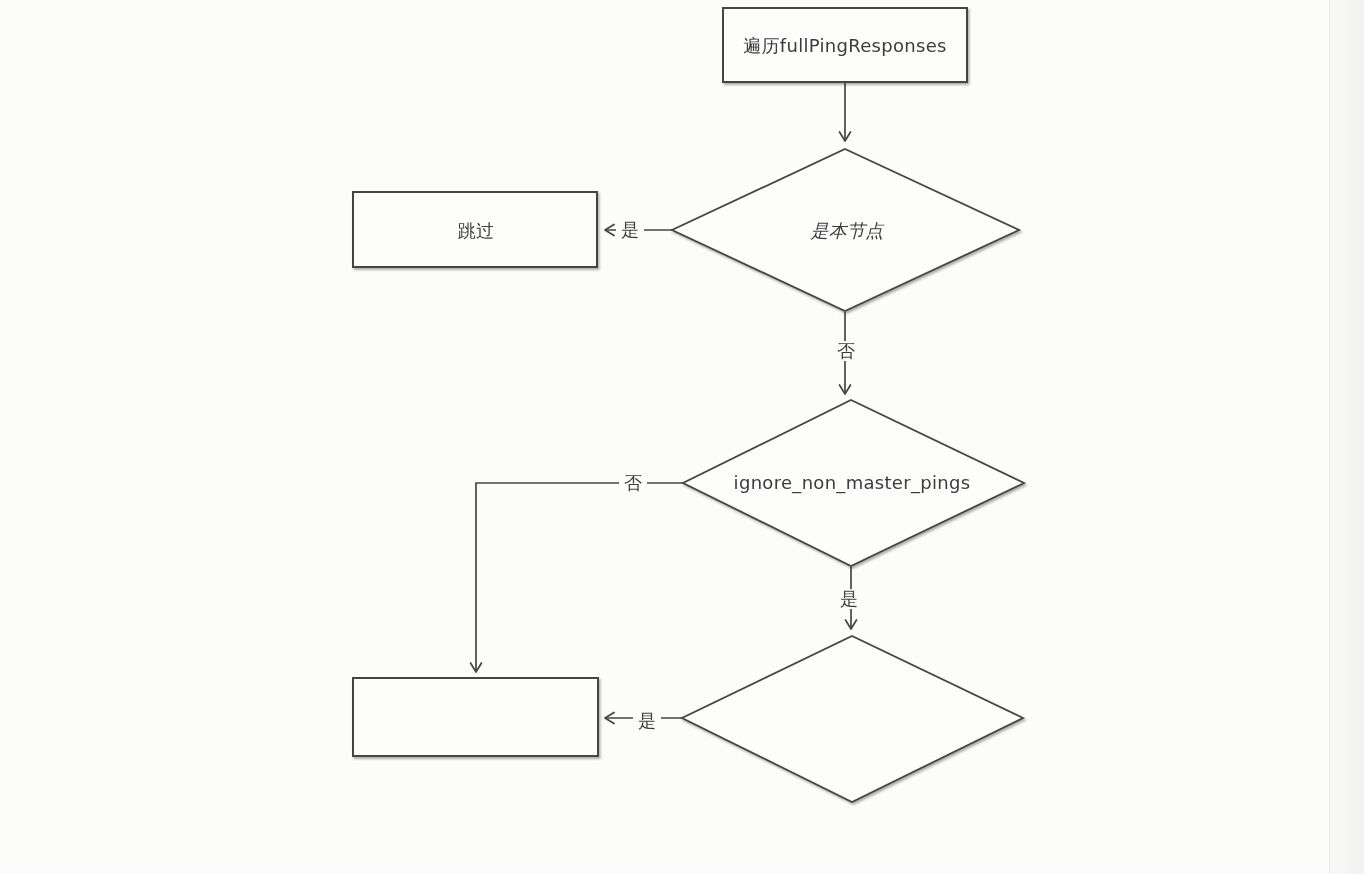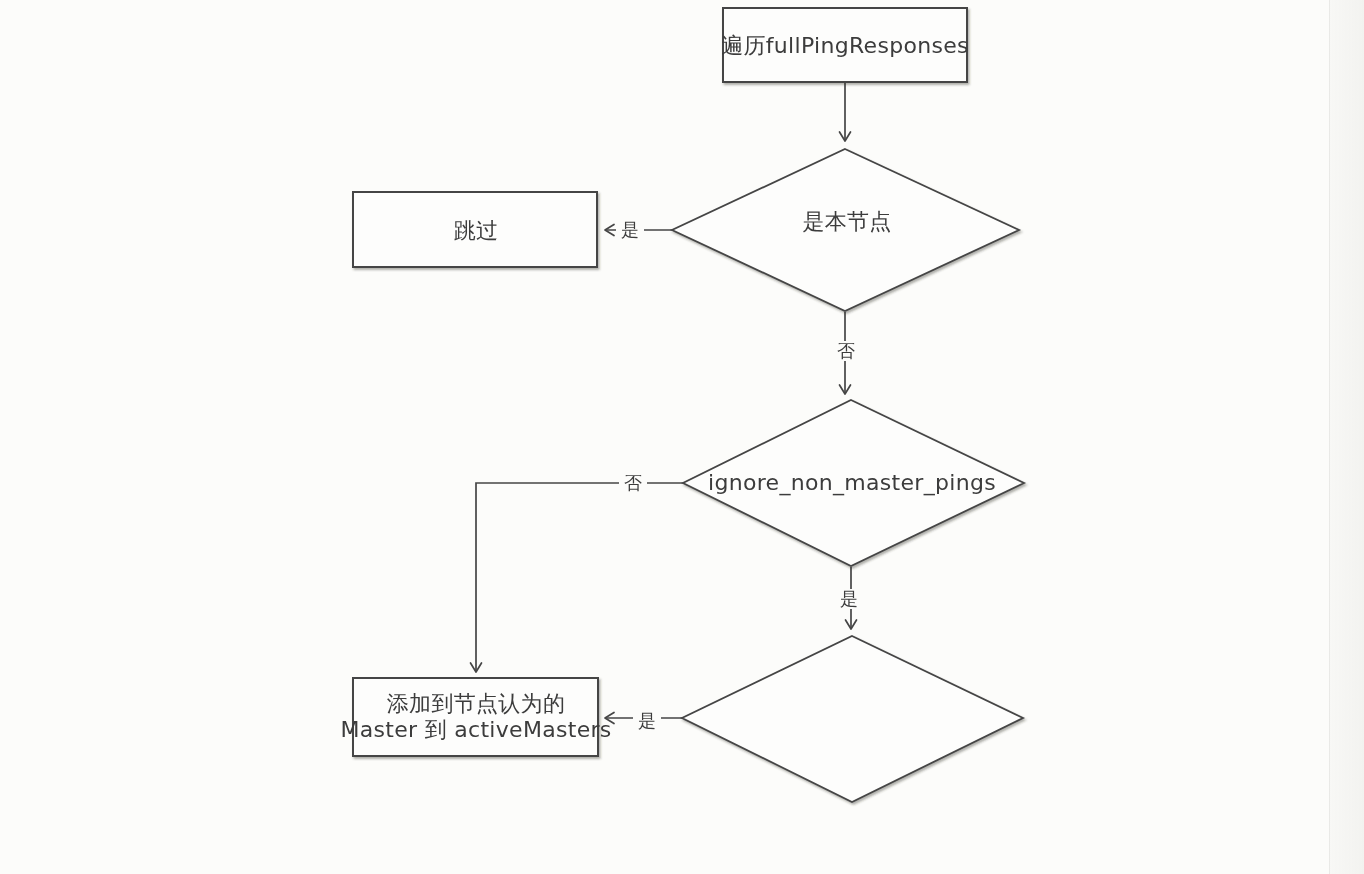--- a/index.html
+++ b/index.html
@@ -27,21 +27,21 @@
   }
   svg#shapes {
     position: absolute;
     left: 0;
     top: 0;
   }
   .node-label {
     position: absolute;
     transform: translate(-50%, -50%);
     text-align: center;
-    font-size: 22px;
+    font-size: 18px;
     line-height: 26px;
     white-space: nowrap;
     letter-spacing: 0.3px;
   }
   .node-label span { display: block; }
   .edge-label {
     position: absolute;
     transform: translate(-50%, -50%);
     font-size: 18px;
     line-height: 20px;
@@ -79,33 +79,29 @@
       <polygon points="845,149 1019,230 845,311 672,230" stroke-width="1.8"></polygon>
       <rect x="353" y="192" width="244" height="75" stroke-width="2"></rect>
       <polygon points="851,400 1024,483 851,566 683,483" stroke-width="1.8"></polygon>
       <polygon points="852,636 1023,718 852,802 682,718" stroke-width="1.8"></polygon>
       <rect x="353" y="678" width="245" height="78" stroke-width="2"></rect>
     </g>
   </svg>
 
   <div class="node-label" style="left:845px; top:46px;">遍历fullPingResponses</div>
 
-  <div class="node-label" style="left:847px; top:222px;">是本节点</div>
+  <div class="node-label" style="left:847px; top:231px;font-style:italic;">是本节点</div>
 
   <div class="node-label" style="left:476px; top:231px;font-family:Liberation Serif, serif;">跳过</div>
 
   <div class="node-label" style="left:852px; top:483px;">
     <span>ignore_non_master_pings</span>
   </div>
 
 
-  <div class="node-label" style="left:476px; top:717px;">
-    <span>添加到节点认为的</span>
-    <span>Master 到 activeMasters</span>
-  </div>
 
   <div class="edge-label" style="left:630px; top:230px;">是</div>
 
   <div class="edge-label" style="left:846px; top:351px;">否</div>
 
   <div class="edge-label" style="left:633px; top:483px;">否</div>
 
   <div class="edge-label" style="left:849px; top:599px;">是</div>
 
   <div class="edge-label" style="left:647px; top:721px;">是</div>

